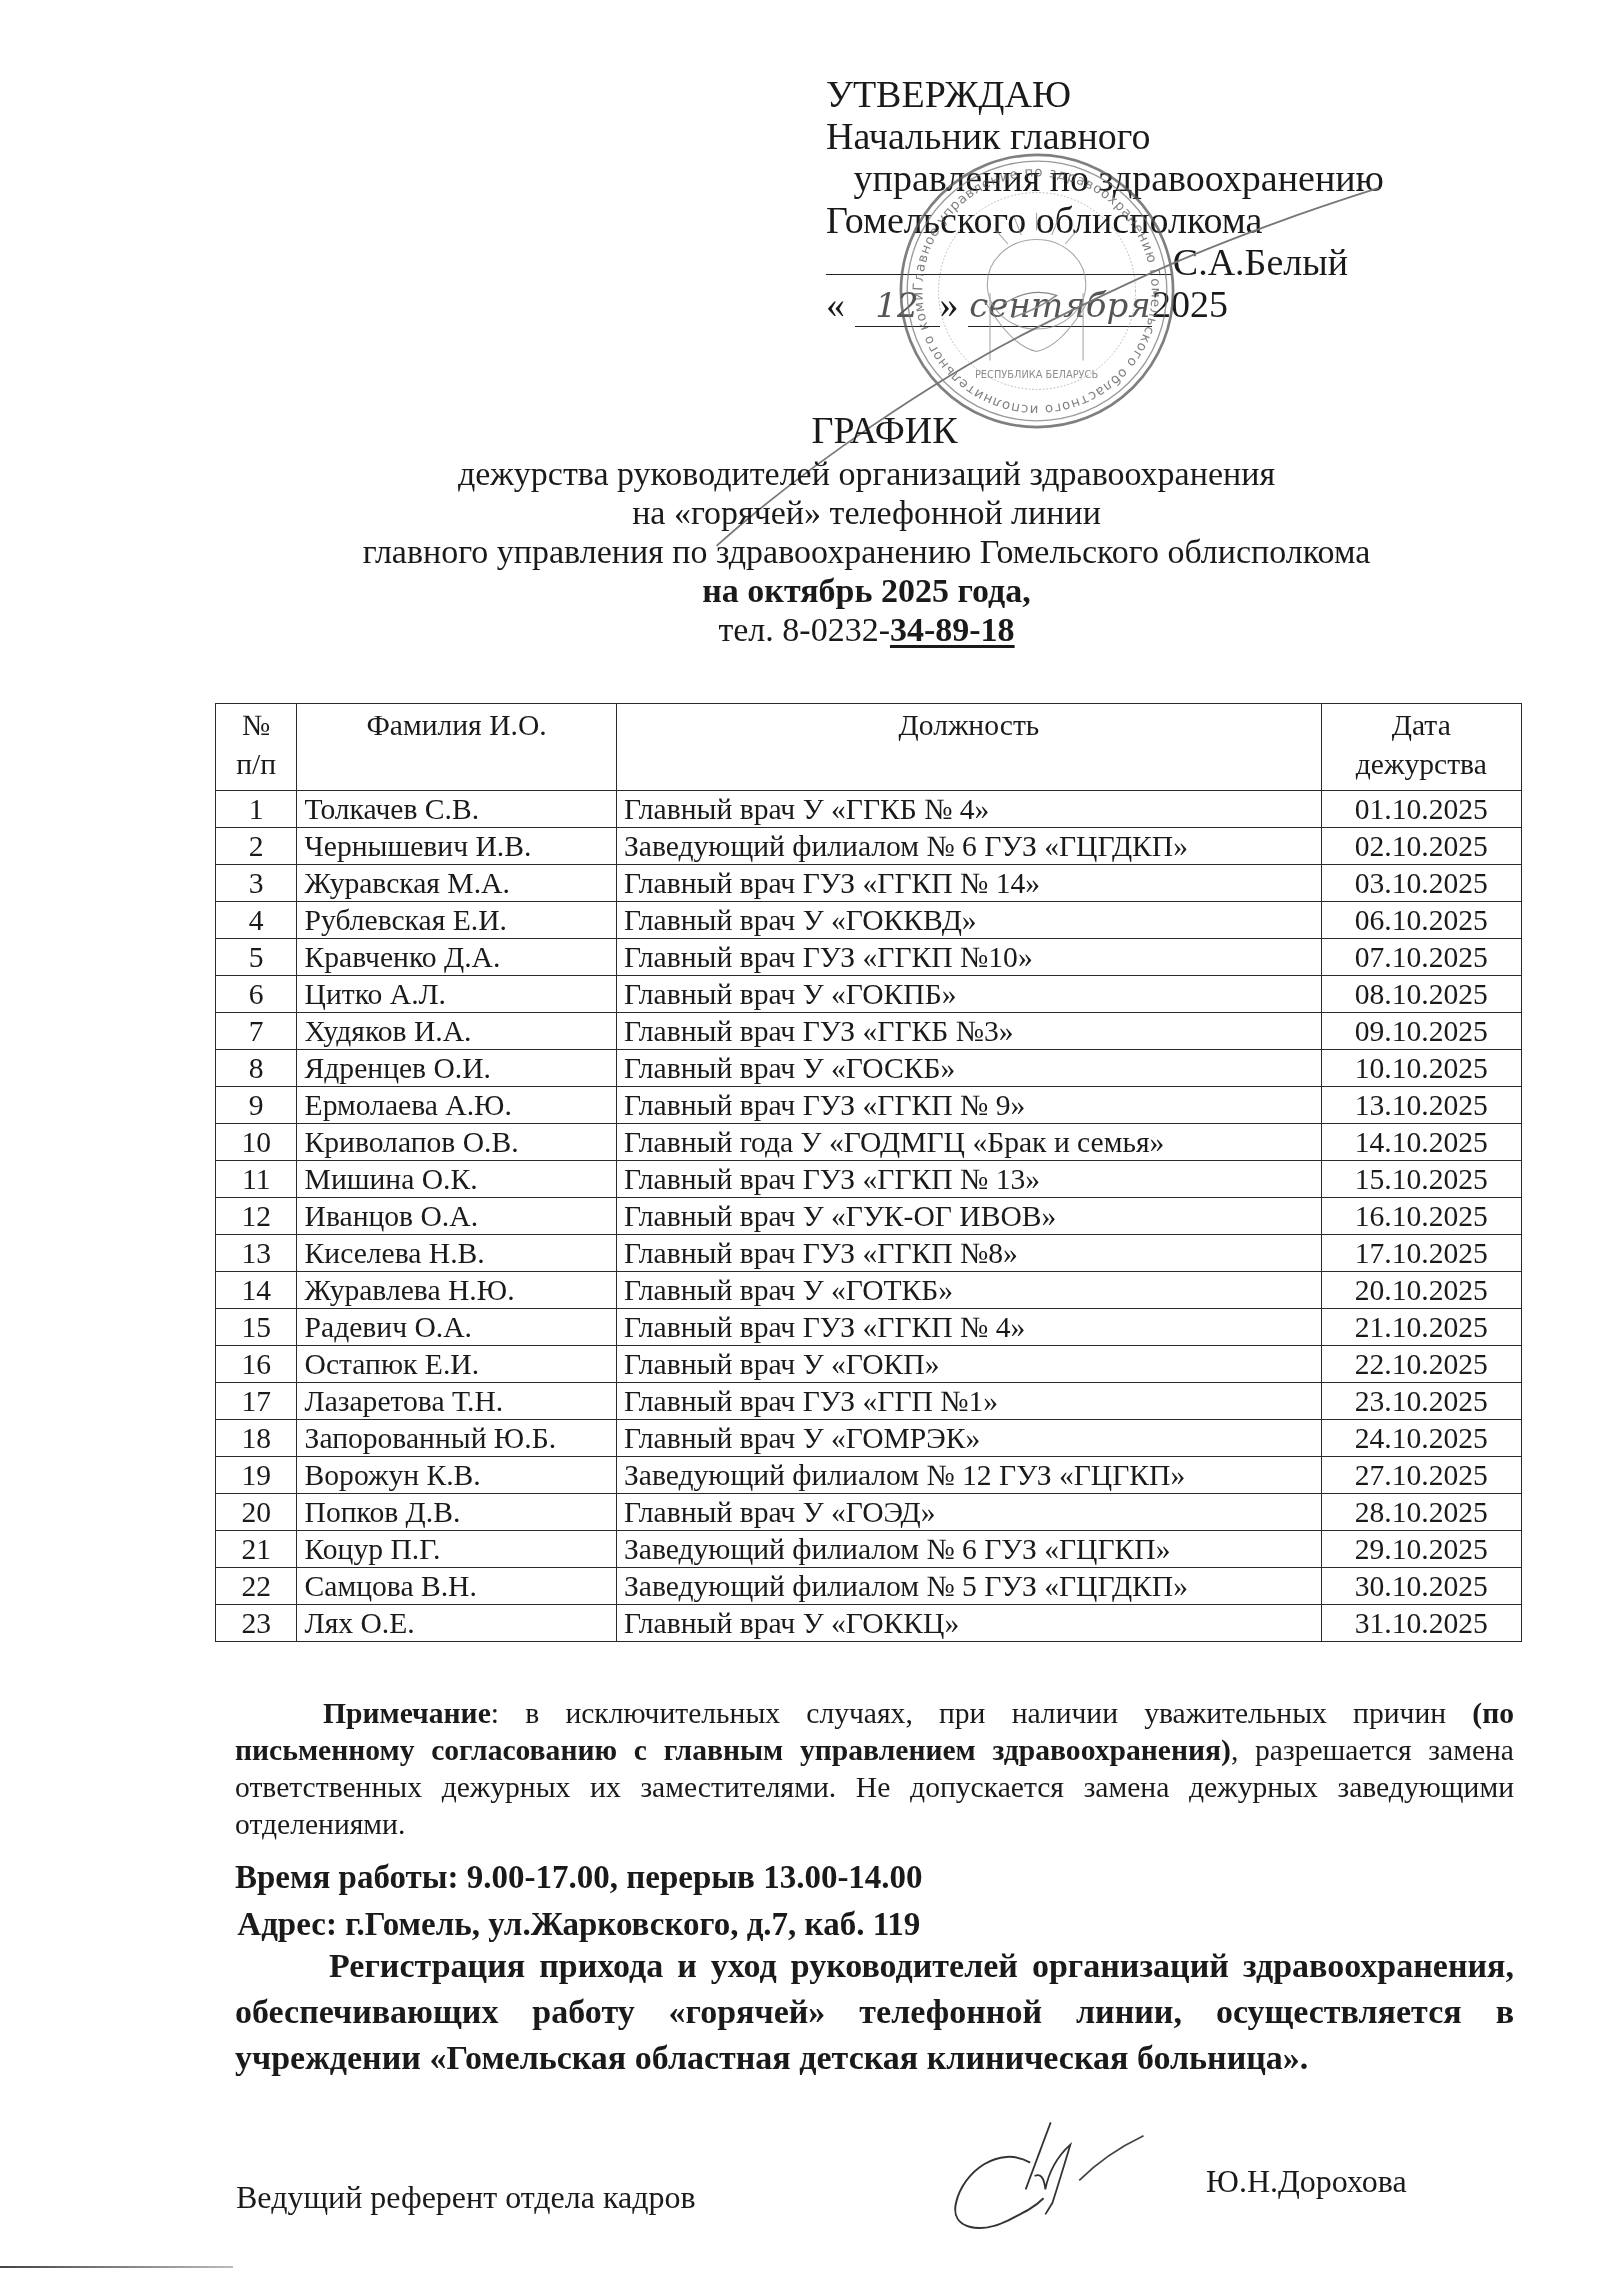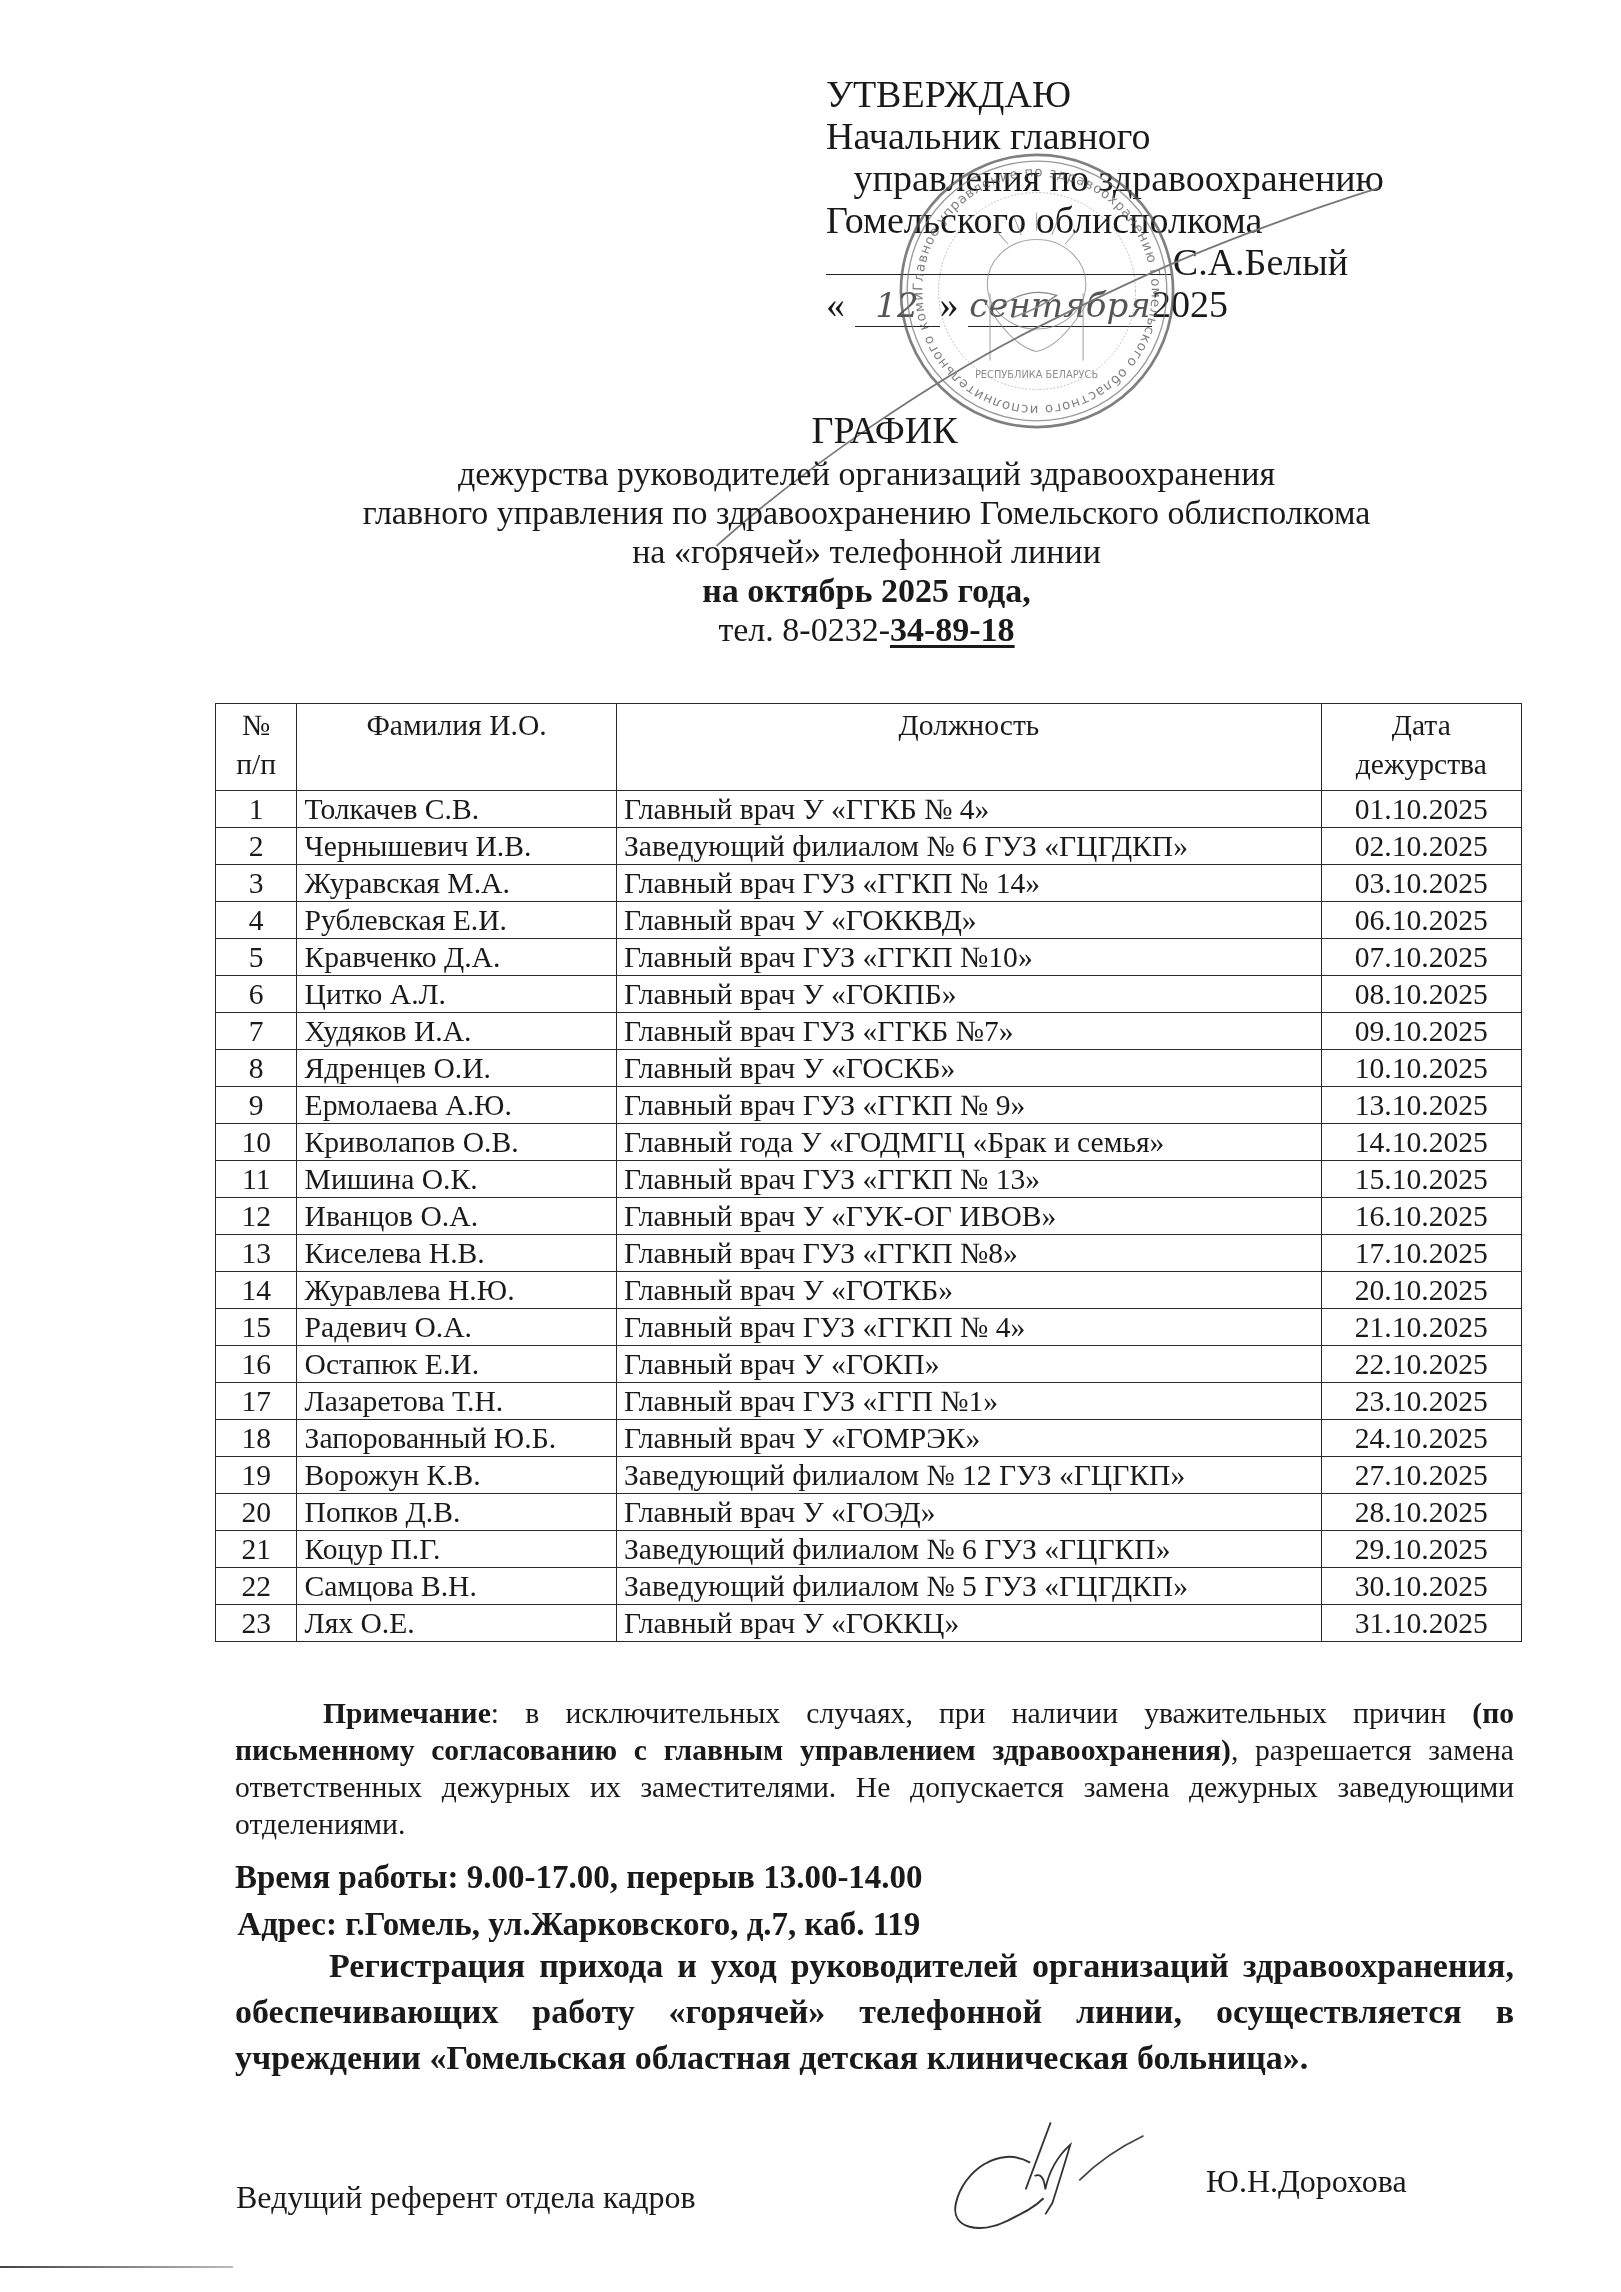--- a/index.html
+++ b/index.html
@@ -101,22 +101,22 @@
 </svg>
 
 <svg class="abs diag-sig" viewBox="0 0 1810 800">
   <path d="M 800 610 C 900 520, 1050 420, 1150 370 S 1350 270, 1540 210" fill="none" stroke="#777" stroke-width="2"></path>
   <path d="M 1120 340 q 30 -20 60 -10 q -20 15 -50 25" fill="none" stroke="#888" stroke-width="1.5"></path>
 </svg>
 
 <div class="abs title-block">
   <div class="main">ГРАФИК</div>
   <div>дежурства руководителей организаций здравоохранения</div>
+  <div>на «горячей» телефонной линии</div>
   <div>главного управления по здравоохранению Гомельского облисполкома</div>
-  <div>на «горячей» телефонной линии</div>
   <div class="bold">на октябрь 2025 года,</div>
   <div><span>тел. 8-0232-</span><span class="phone-num">34-89-18</span></div>
 </div>
 
 <table class="duty">
   <thead>
     <tr>
       <th class="c-num"><span>№</span><br><span>п/п</span></th>
       <th class="c-name">Фамилия И.О.</th>
       <th class="c-pos">Должность</th>
@@ -156,21 +156,21 @@
       </tr>
       <tr>
         <td class="c-num">6</td>
         <td class="c-name">Цитко А.Л.</td>
         <td class="c-pos">Главный врач У «ГОКПБ»</td>
         <td class="c-date">08.10.2025</td>
       </tr>
       <tr>
         <td class="c-num">7</td>
         <td class="c-name">Худяков И.А.</td>
-        <td class="c-pos">Главный врач ГУЗ «ГГКБ №7»</td>
+        <td class="c-pos">Главный врач ГУЗ «ГГКБ №3»</td>
         <td class="c-date">09.10.2025</td>
       </tr>
       <tr>
         <td class="c-num">8</td>
         <td class="c-name">Ядренцев О.И.</td>
         <td class="c-pos">Главный врач У «ГОСКБ»</td>
         <td class="c-date">10.10.2025</td>
       </tr>
       <tr>
         <td class="c-num">9</td>

